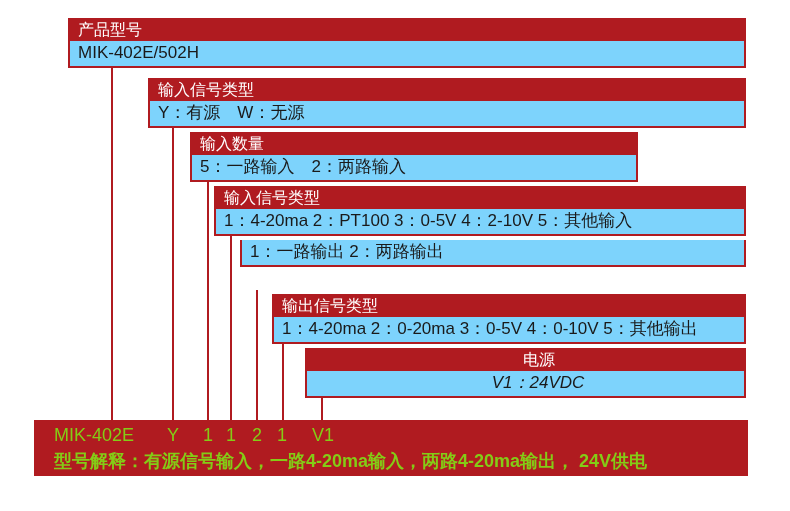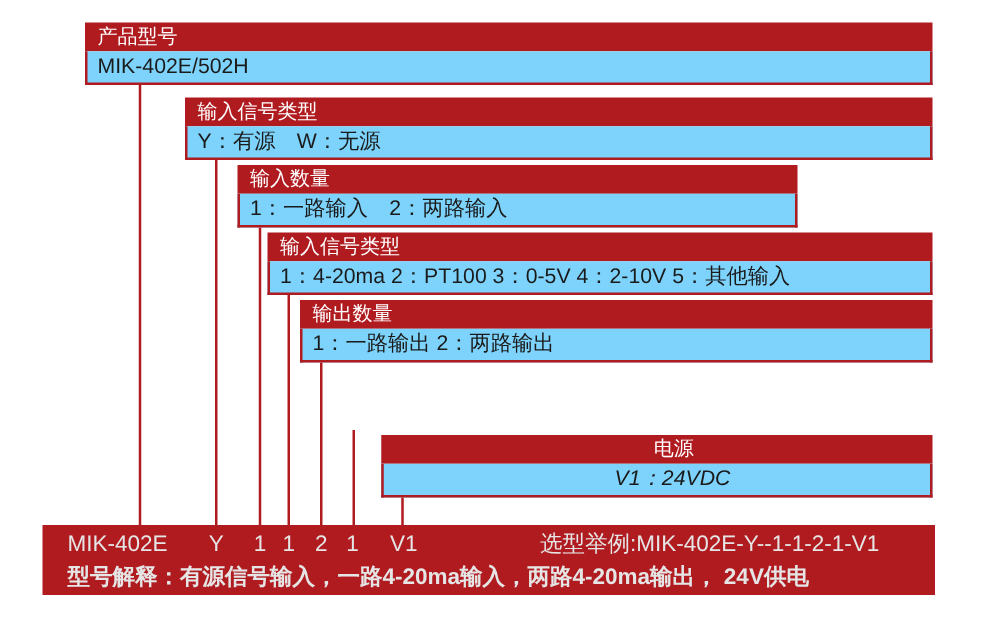--- a/index.html
+++ b/index.html
@@ -39,21 +39,21 @@
   .vline{
     position:absolute;
     width:2px;
     background:var(--red);
   }
   .bar{
     position:absolute;
     left:34px;top:420px;
     width:714px;height:56px;
     background:var(--red);
-    color:#e5e5e5;
+    color:#84cc16;
     font-size:18px;
   }
   .bar .part{
     position:absolute;
     top:5px;height:20px;line-height:20px;
     white-space:nowrap;
   }
   .bar .centered{transform:translateX(-50%);}
   .bar .example{
     position:absolute;
@@ -77,33 +77,36 @@
     <div class="row">MIK-402E/502H</div>
   </div>
 
   <div class="box" style="left:148px;top:78px;width:598px;">
     <div class="hdr">输入信号类型</div>
     <div class="row">Y：有源　W：无源</div>
   </div>
 
   <div class="box" style="left:190px;top:132px;width:448px;">
     <div class="hdr">输入数量</div>
-    <div class="row">1：一路输入　2：两路输入</div>
+    <div class="row">5：一路输入　2：两路输入</div>
   </div>
 
   <div class="box" style="left:214px;top:186px;width:532px;">
     <div class="hdr">输入信号类型</div>
     <div class="row">1：4-20ma 2：PT100 3：0-5V 4：2-10V 5：其他输入</div>
   </div>
 
   <div class="box" style="left:240px;top:240px;width:506px;">
-    <div class="hdr">输出数量</div>
     <div class="row">1：一路输出 2：两路输出</div>
   </div>
 
+  <div class="box" style="left:272px;top:294px;width:474px;">
+    <div class="hdr">输出信号类型</div>
+    <div class="row">1：4-20ma 2：0-20ma 3：0-5V 4：0-10V 5：其他输出</div>
+  </div>
 
   <div class="box power" style="left:305px;top:348px;width:441px;text-align:center;">
     <div class="hdr">电源</div>
     <div class="row">V1：24VDC</div>
   </div>
 
   <div class="vline" style="left:111px;top:68px;height:352px;"></div>
   <div class="vline" style="left:172px;top:127px;height:293px;"></div>
   <div class="vline" style="left:207px;top:182px;height:238px;"></div>
   <div class="vline" style="left:230px;top:236px;height:184px;"></div>
@@ -112,17 +115,16 @@
   <div class="vline" style="left:321px;top:398px;height:22px;"></div>
 
   <div class="bar">
     <span class="part" style="left:20px;">MIK-402E</span>
     <span class="part centered" style="left:139px;">Y</span>
     <span class="part centered" style="left:174px;">1</span>
     <span class="part centered" style="left:197px;">1</span>
     <span class="part centered" style="left:223px;">2</span>
     <span class="part centered" style="left:248px;">1</span>
     <span class="part centered" style="left:289px;">V1</span>
-    <span class="example">选型举例:MIK-402E-Y--1-1-2-1-V1</span>
     <span class="explain">型号解释：有源信号输入，一路4-20ma输入，两路4-20ma输出， 24V供电</span>
   </div>
 
 </div>
 
 </body></html>

